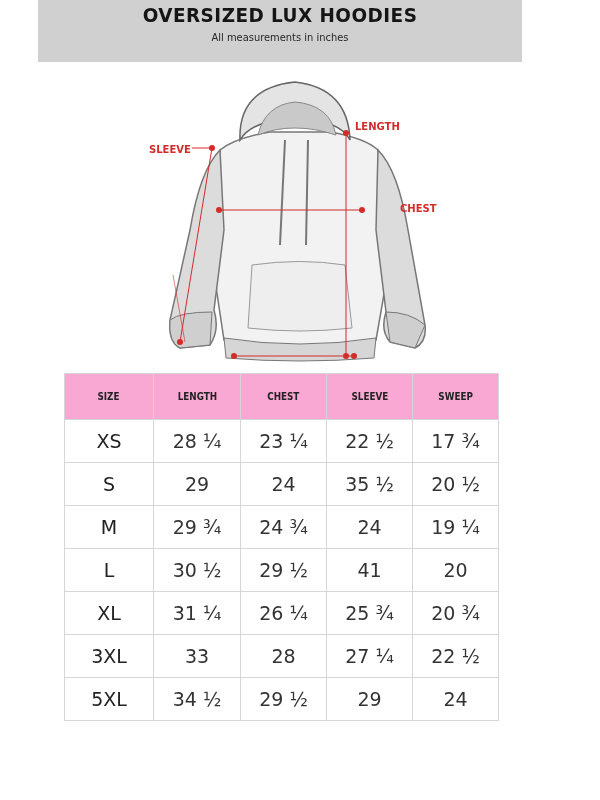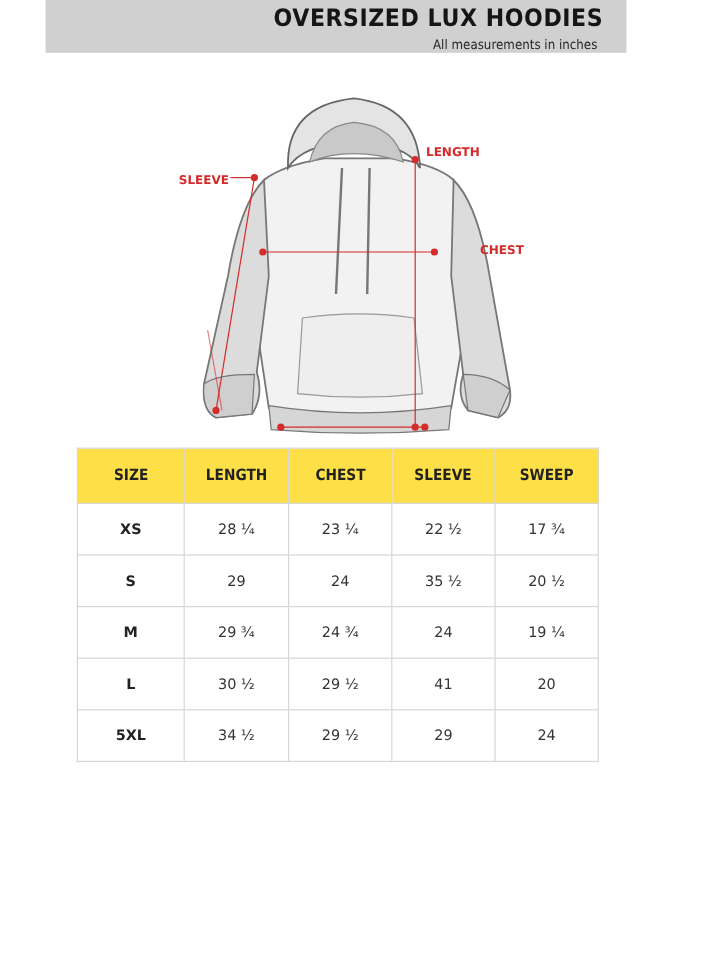--- a/index.html
+++ b/index.html
@@ -1,27 +1,27 @@
 <!DOCTYPE html>
 <html><head>
 <meta charset="utf-8">
 <style>
   html, body { margin:0; padding:0; background:#ffffff; }
   body { width:600px; height:800px; position:relative; overflow:hidden; font-family:"Liberation Sans", "DejaVu Sans", sans-serif; }
-  .banner { position:absolute; left:38px; top:0; width:484px; height:44px; background:#d0d0d0; text-align:right; }
+  .banner { position:absolute; left:38px; top:0; width:484px; height:62px; background:#d0d0d0; text-align:center; }
   .banner .title { font-family:"DejaVu Sans", sans-serif; font-weight:bold; font-size:20px; color:#151515; letter-spacing:0.5px; margin-top:2px; line-height:26px; transform:scaleX(0.92); }
   .banner .subtitle { font-family:"DejaVu Sans", sans-serif; font-size:11px; color:#262626; line-height:16px; margin-top:2px; transform:scaleX(0.9); }
   .diagram { position:absolute; left:140px; top:80px; width:320px; height:290px; }
   .diagram svg { display:block; }
   .lbl { font-family:"DejaVu Sans", sans-serif; font-weight:bold; font-size:10px; fill:#d42b2b; }
   table.sizes { position:absolute; left:64px; top:373px; border-collapse:collapse; table-layout:fixed; width:434px; }
   table.sizes th, table.sizes td { border:1.5px solid #d6d6d6; text-align:center; padding:0; }
-  table.sizes th { background:#fde047; height:45px; font-family:"DejaVu Sans", sans-serif; font-weight:bold; font-size:13px; color:#222; transform-origin:center; }
-  table.sizes td { height:42px; font-family:"DejaVu Sans", sans-serif; font-size:12px; color:#333; }
-  table.sizes td.size { font-weight:bold; font-size:12px; color:#222; }
+  table.sizes th { background:#f9a8d4; height:45px; font-family:"DejaVu Sans", sans-serif; font-weight:bold; font-size:10px; color:#222; transform-origin:center; }
+  table.sizes td { height:42px; font-family:"DejaVu Sans", sans-serif; font-size:19px; color:#333; }
+  table.sizes td.size { font-weight:normal; font-size:19px; color:#222; }
   col.c1 { width:89px; } col.c2 { width:87px; } col.c3 { width:86px; } col.c4 { width:86px; } col.c5 { width:86px; }
   .nar { display:inline-block; transform:scaleX(0.88); }
 </style>
 </head>
 <body>
 
 <div class="banner">
   <div class="title">OVERSIZED LUX HOODIES</div>
   <div class="subtitle">All measurements in inches</div>
 </div>
@@ -108,20 +108,34 @@
       <td>19 ¼</td>
     </tr>
     <tr>
       <td class="size">L</td>
       <td>30 ½</td>
       <td>29 ½</td>
       <td>41</td>
       <td>20</td>
     </tr>
     <tr>
+      <td class="size">XL</td>
+      <td>31 ¼</td>
+      <td>26 ¼</td>
+      <td>25 ¾</td>
+      <td>20 ¾</td>
+    </tr>
+    <tr>
+      <td class="size">3XL</td>
+      <td>33</td>
+      <td>28</td>
+      <td>27 ¼</td>
+      <td>22 ½</td>
+    </tr>
+    <tr>
       <td class="size">5XL</td>
       <td>34 ½</td>
       <td>29 ½</td>
       <td>29</td>
       <td>24</td>
     </tr>
   </tbody>
 </table>
 
 </body></html>

